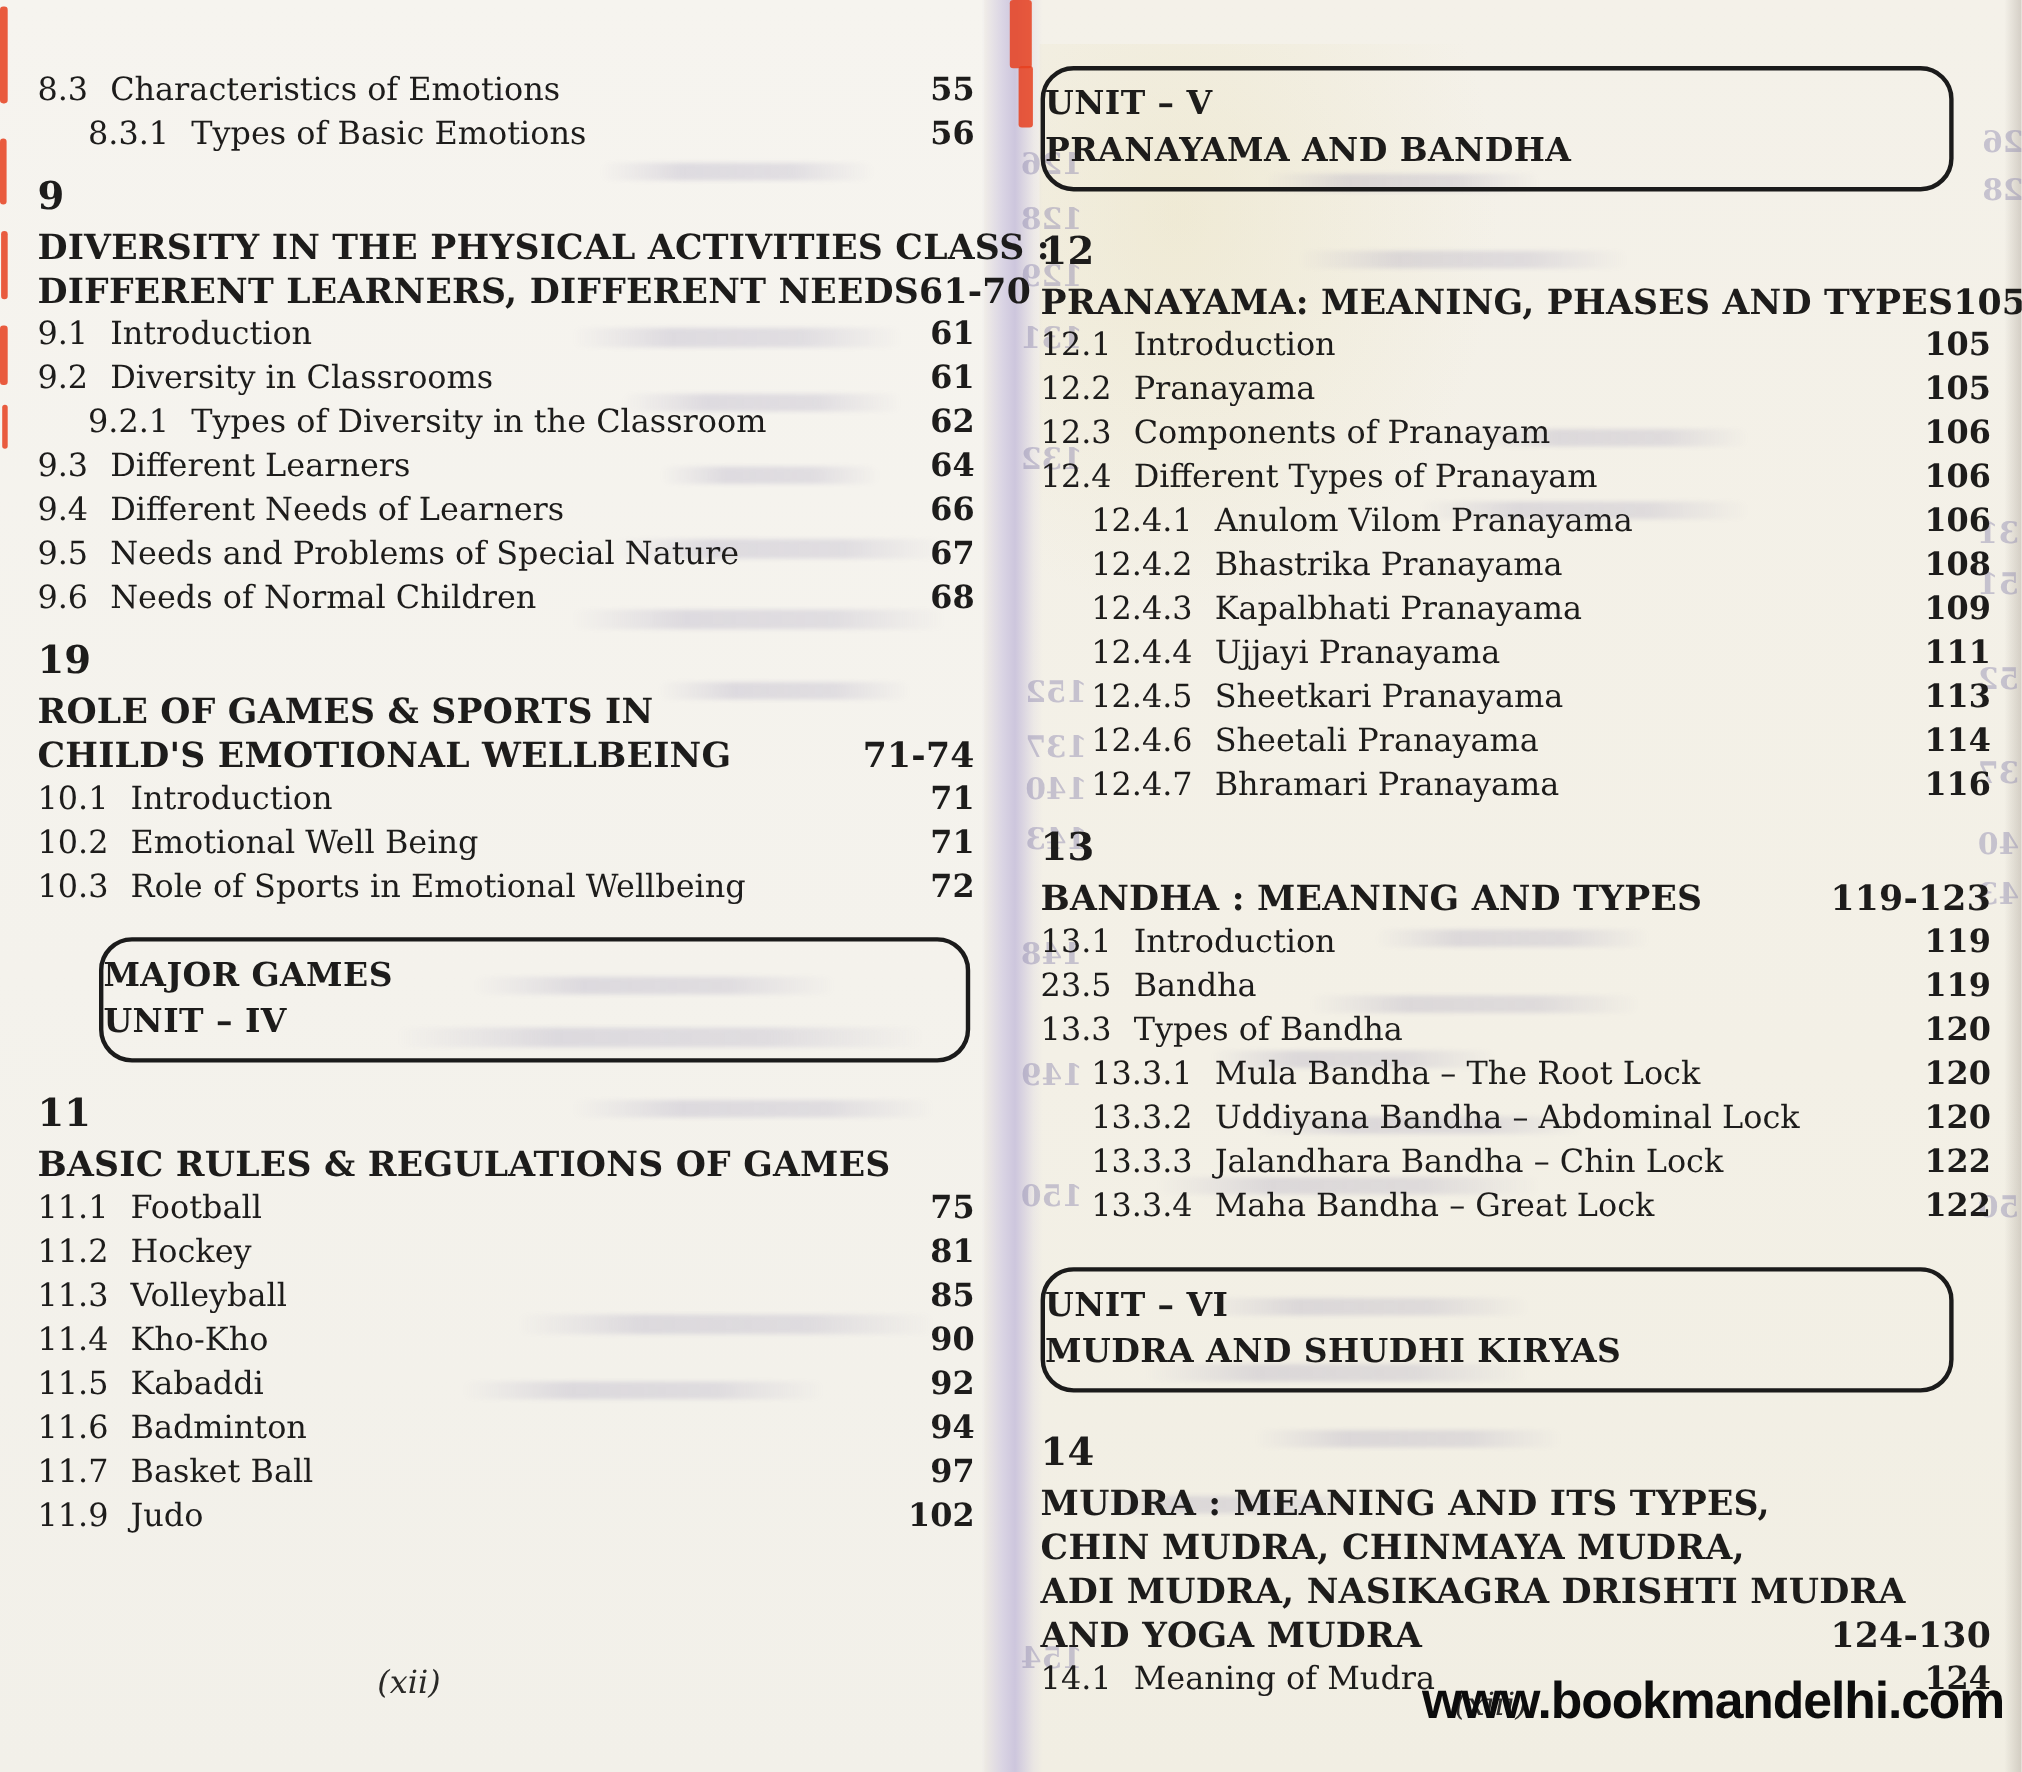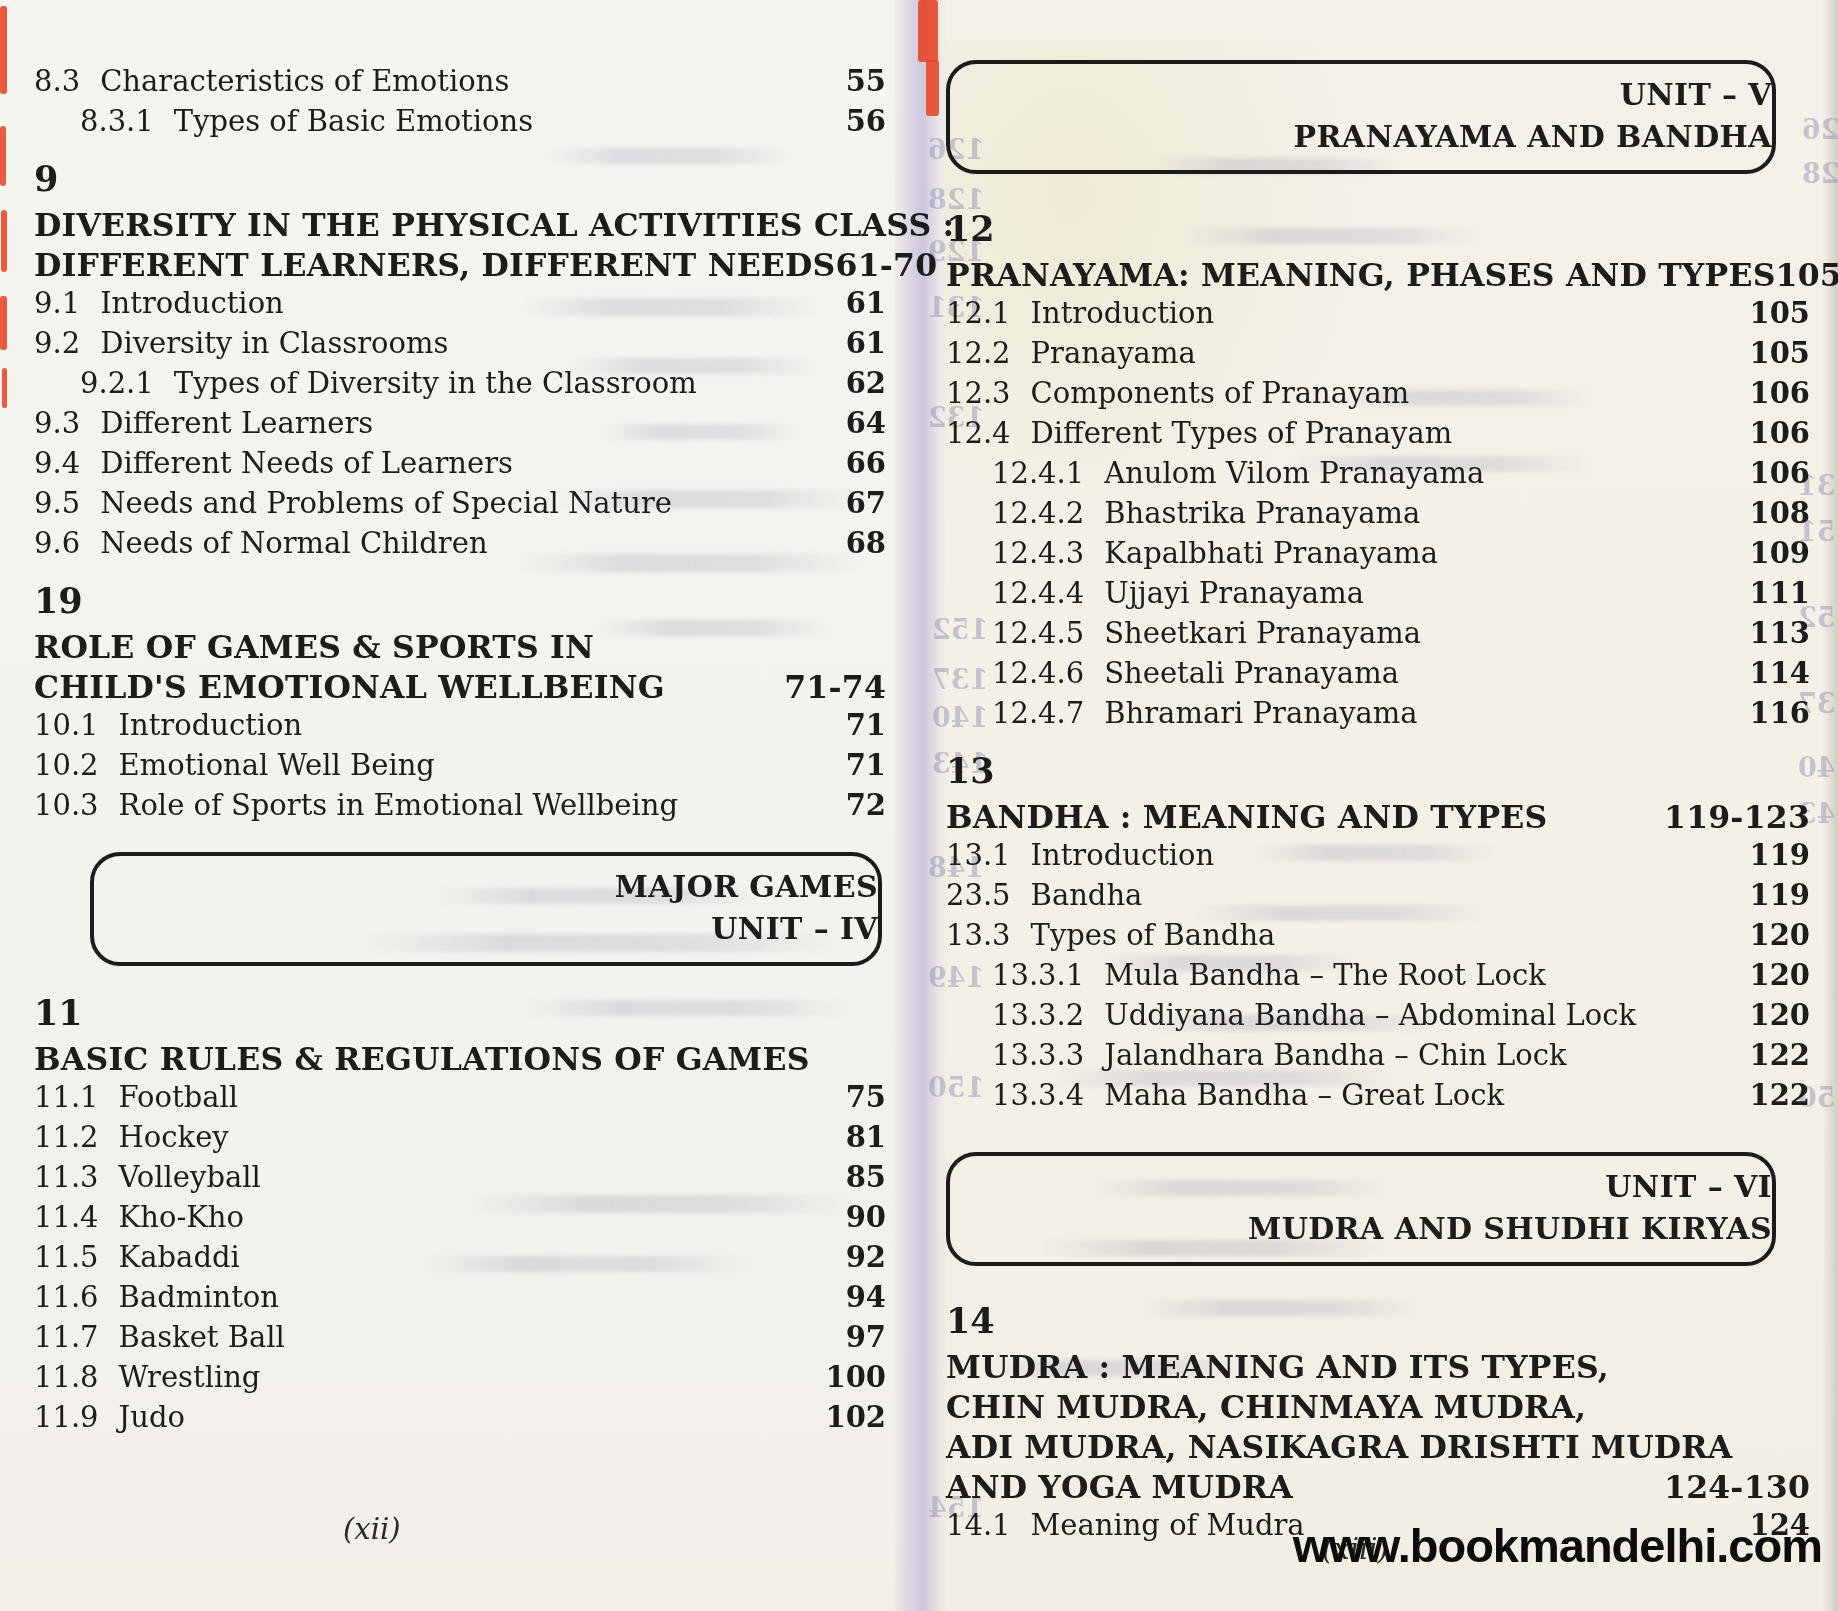--- a/index.html
+++ b/index.html
@@ -27,21 +27,21 @@
   .row .num{margin-right:20px;}
   .row.lvl2{padding-left:46px;}
   .spacer{flex:1;}
   .pg{font-weight:bold;}
   .heading{font-weight:bold;font-size:31.5px;letter-spacing:.2px;}
   .chapter{font-weight:bold;font-size:35px;height:48px;margin-top:14px;}
 
   .unitbox{
     margin:24px 0 26px 56px;width:792px;box-sizing:border-box;
     border:4px solid #1b1b1b;border-radius:30px;
-    text-align:right;padding:10px 0 12px;
+    text-align:left;padding:10px 0 12px;
   }
   #toc-right .unitbox{margin-left:0;width:830px;margin-top:34px;margin-bottom:34px;}
   #toc-right .unitbox:first-child{margin-top:0;}
   .unitbox .uline{font-weight:bold;font-size:30px;line-height:42px;letter-spacing:.4px;}
 
   .folio{position:absolute;font-style:italic;font-size:29px;color:#2a2927;}
   .folio-left{left:343px;top:1512px;}
   .folio-right{left:1322px;top:1532px;}
   .watermark{
     position:absolute;right:16px;top:1518px;
@@ -276,26 +276,20 @@
     <span class="spacer"></span>
     <span class="pg">94</span>
   </div>
       <div class="row item">
     <span class="num">11.7</span>
     <span class="label">Basket Ball</span>
     <span class="spacer"></span>
     <span class="pg">97</span>
   </div>
       <div class="row item">
-    <span class="num">11.8</span>
-    <span class="label">Wrestling</span>
-    <span class="spacer"></span>
-    <span class="pg">100</span>
-  </div>
-      <div class="row item">
     <span class="num">11.9</span>
     <span class="label">Judo</span>
     <span class="spacer"></span>
     <span class="pg">102</span>
   </div>
     </div>
   <div id="toc-right" class="toc">
       <div class="unitbox">
     <div class="uline">UNIT – V</div>
     <div class="uline">PRANAYAMA AND BANDHA</div>

